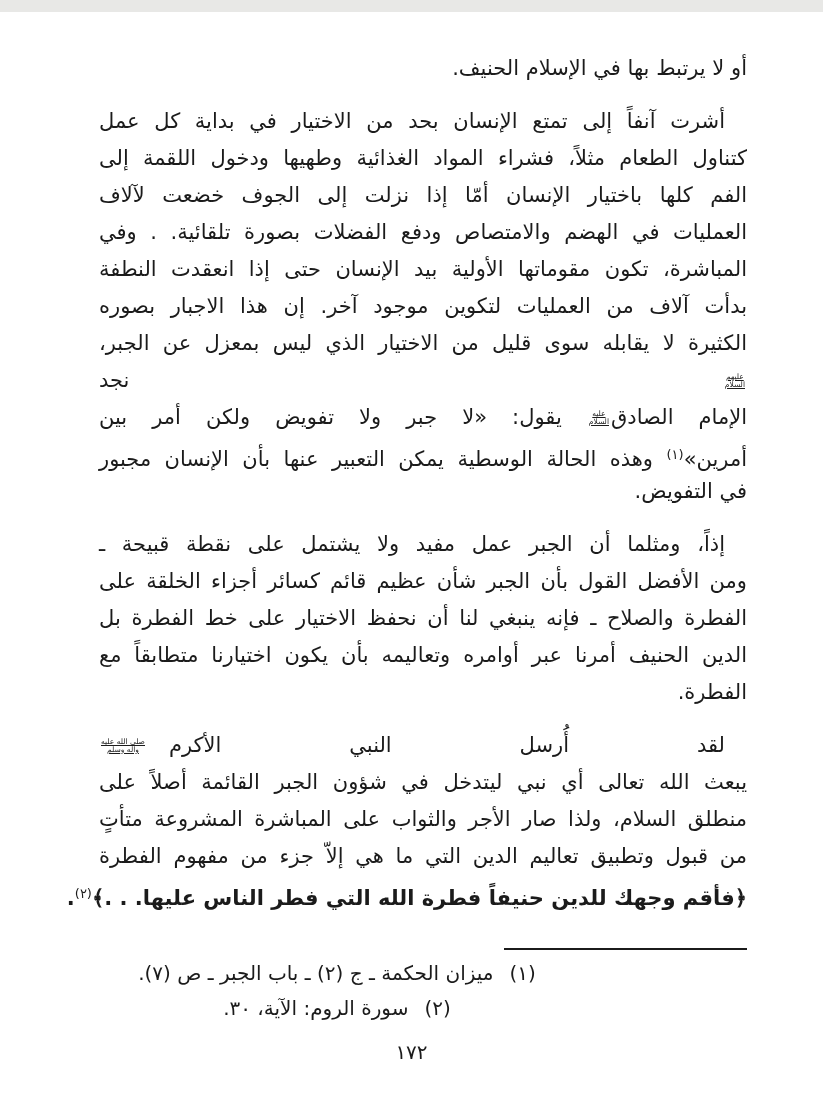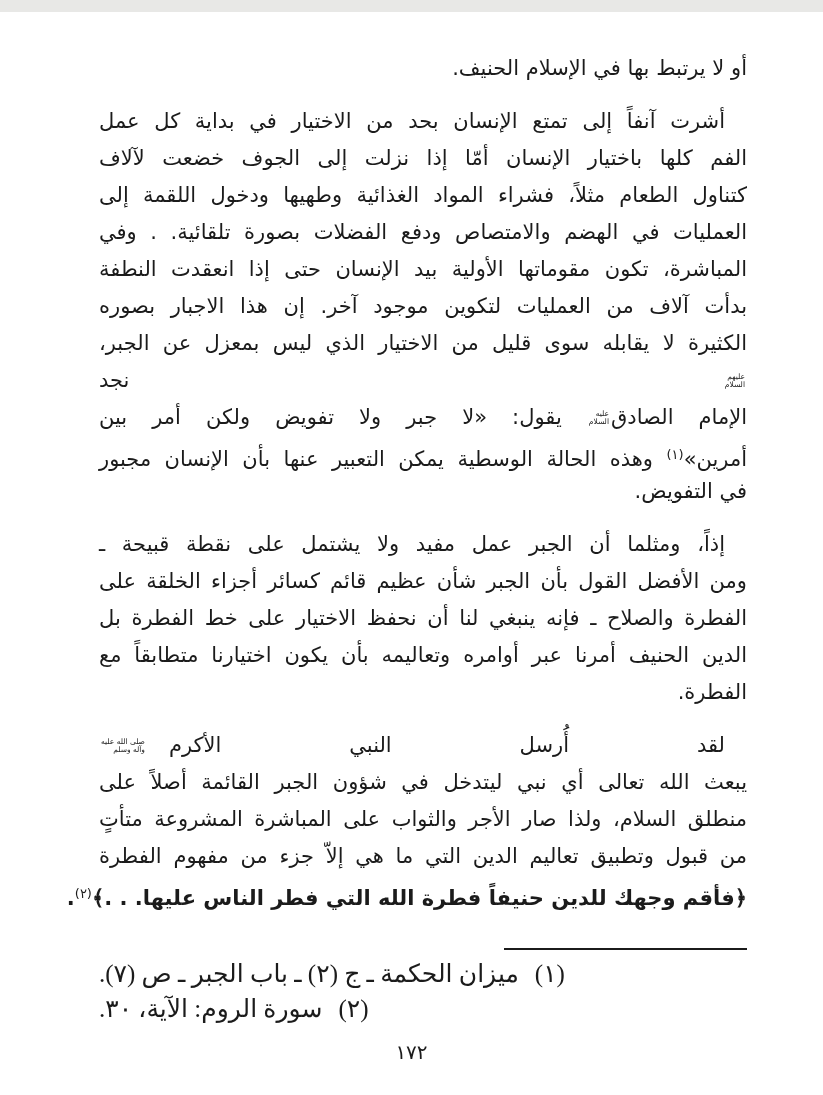--- a/index.html
+++ b/index.html
@@ -49,50 +49,50 @@
     -moz-text-align-last: right;
   }
   .fnref {
     font-size: 13px;
     vertical-align: 7px;
     font-weight: normal;
   }
   .honorific {
     display: inline-flex;
     flex-direction: column;
-    align-items: flex-start;
+    align-items: center;
     justify-content: center;
     vertical-align: middle;
     height: 26px;
     font-size: 7.5px;
     line-height: 8px;
     font-weight: normal;
     margin: 0 2px;
     white-space: nowrap;
+    text-decoration: underline;
   }
   .fn-sep {
     position: absolute;
     top: 936px;
     right: 76px;
     width: 243px;
     border-top: 2px solid #1b1b1b;
   }
   .footnotes {
     position: absolute;
     top: 944px;
     right: 76px;
     width: 648px;
   }
   .fn-row {
-    font-size: 25px;
+    font-size: 20px;
     line-height: 35px;
-    text-align: left;
+    text-align: center;
     padding-right: 172px;
     white-space: nowrap;
-    font-family: Liberation Serif, serif;
   }
   .fn-marker {
     display: inline-block;
     margin-left: 16px;
   }
   .page-number {
     position: absolute;
     top: 1028px;
     left: 0;
     width: 100%;
@@ -102,22 +102,22 @@
   }
 </style>
 </head>
 <body>
 
 <div class="page">
 
   <div class="text-block">
     <div class="line para-end"><span>أو لا يرتبط بها في الإسلام الحنيف.</span></div>
     <div class="line para-start"><span>أشرت آنفاً إلى تمتع الإنسان بحد من الاختيار في بداية كل عمل</span></div>
+    <div class="line body"><span>كتناول الطعام مثلاً، فشراء المواد الغذائية وطهيها ودخول اللقمة إلى</span></div>
     <div class="line body"><span>الفم كلها باختيار الإنسان أمّا إذا نزلت إلى الجوف خضعت لآلاف</span></div>
-    <div class="line body"><span>كتناول الطعام مثلاً، فشراء المواد الغذائية وطهيها ودخول اللقمة إلى</span></div>
     <div class="line body"><span>العمليات في الهضم والامتصاص ودفع الفضلات بصورة تلقائية. . وفي</span></div>
     <div class="line body"><span>المباشرة، تكون مقوماتها الأولية بيد الإنسان حتى إذا انعقدت النطفة</span></div>
     <div class="line body"><span>بدأت آلاف من العمليات لتكوين موجود آخر. إن هذا الاجبار بصوره</span></div>
     <div class="line body"><span>الكثيرة لا يقابله سوى قليل من الاختيار الذي ليس بمعزل عن الجبر،</span></div>
     <div class="line body"><span class="honorific">
           <span>عليهم</span>
           <span>السلام</span>
         </span><span> نجد</span></div>
     <div class="line body"><span>الإمام الصادق</span><span class="honorific">
           <span>عليه</span>

